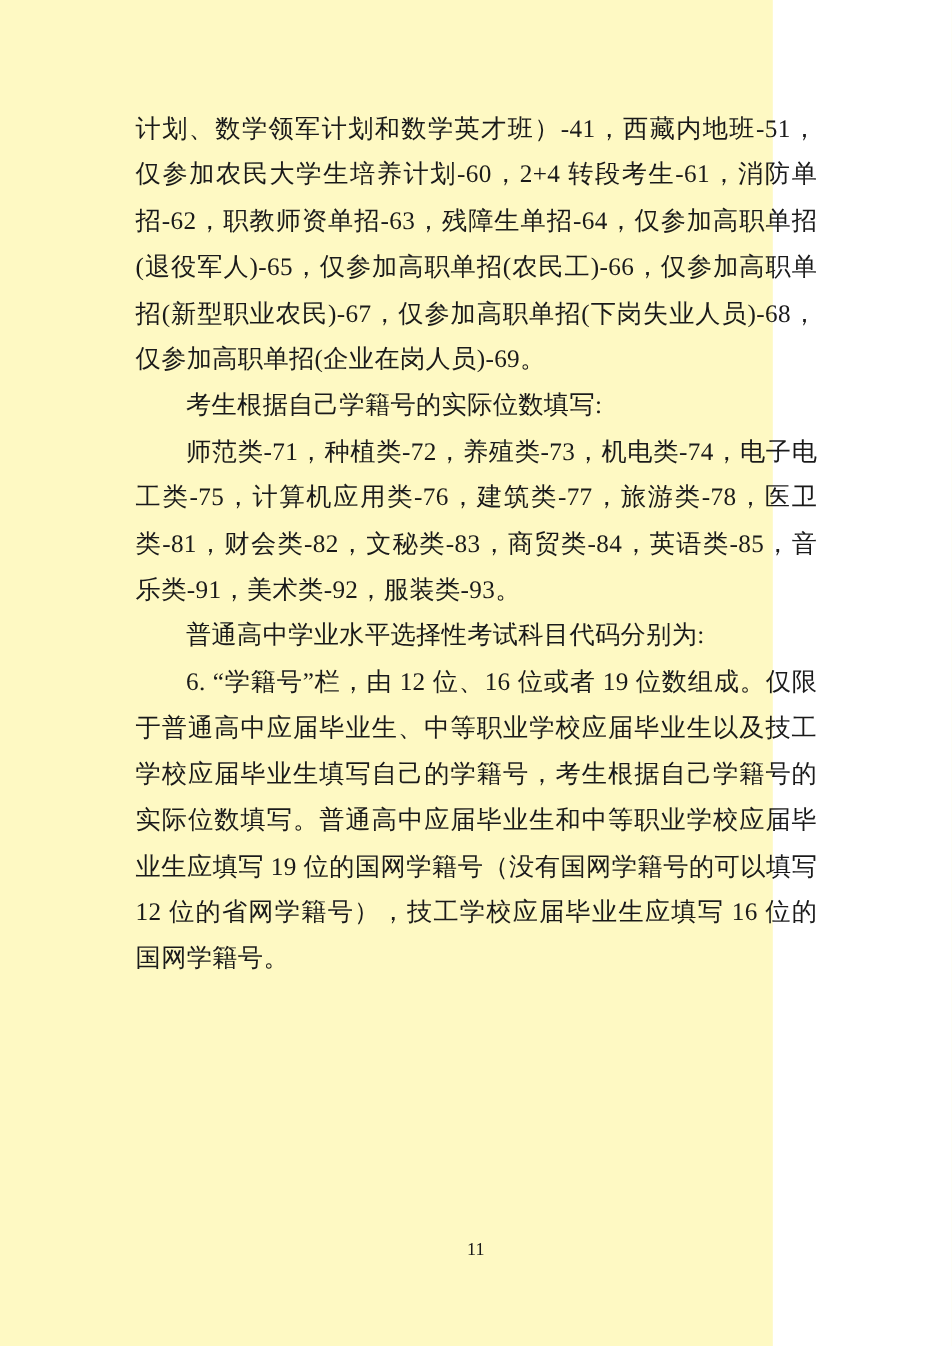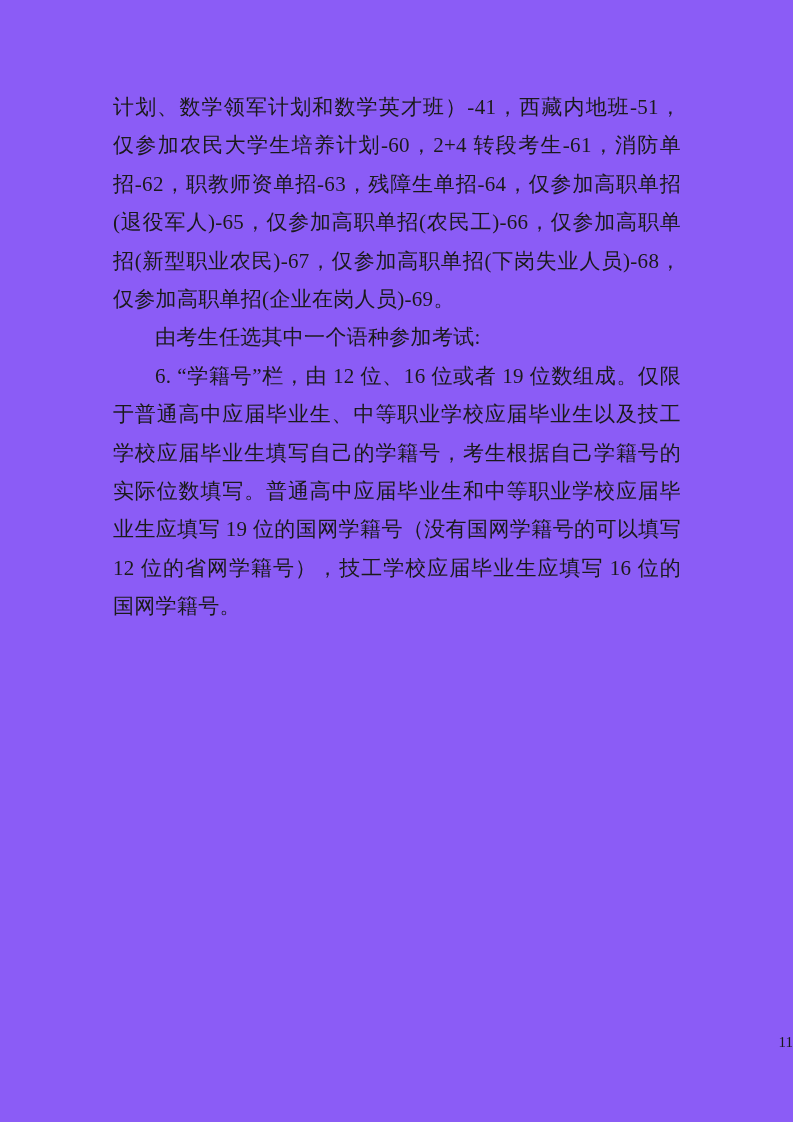--- a/index.html
+++ b/index.html
@@ -12,23 +12,23 @@
     height: 1122px;
     position: relative;
     font-family: "Liberation Serif", "DejaVu Serif", serif;
     color: #1a1a1a;
     overflow: hidden;
   }
   .page {
     position: absolute;
     top: 0;
     left: 0;
-    width: 793px;
+    width: 644px;
     height: 1122px;
-    background: #8b5cf6;
+    background: #fef9c3;
   }
   .text-block {
     position: absolute;
     top: 88px;
     left: 113px;
     width: 568px;
   }
   .text-block p {
     margin: 0;
     padding: 0;
@@ -40,29 +40,31 @@
     word-break: break-all;
   }
   .text-block p.indent {
     text-indent: 42px;
   }
   .page-number {
     position: absolute;
     top: 1032px;
     left: 0;
     width: 793px;
-    text-align: right;
+    text-align: center;
     font-size: 15px;
     line-height: 20px;
     color: #1a1a1a;
   }
 </style>
 </head>
 <body>
 
 <div class="page">
   <div class="text-block">
     <p>计划、数学领军计划和数学英才班）-41，西藏内地班-51，仅参加农民大学生培养计划-60，2+4 转段考生-61，消防单招-62，职教师资单招-63，残障生单招-64，仅参加高职单招(退役军人)-65，仅参加高职单招(农民工)-66，仅参加高职单招(新型职业农民)-67，仅参加高职单招(下岗失业人员)-68，仅参加高职单招(企业在岗人员)-69。</p>
-    <p class="indent">由考生任选其中一个语种参加考试:</p>
+    <p class="indent">考生根据自己学籍号的实际位数填写:</p>
+    <p class="indent">师范类-71，种植类-72，养殖类-73，机电类-74，电子电工类-75，计算机应用类-76，建筑类-77，旅游类-78，医卫类-81，财会类-82，文秘类-83，商贸类-84，英语类-85，音乐类-91，美术类-92，服装类-93。</p>
+    <p class="indent">普通高中学业水平选择性考试科目代码分别为:</p>
     <p class="indent">6. “学籍号”栏，由 12 位、16 位或者 19 位数组成。仅限于普通高中应届毕业生、中等职业学校应届毕业生以及技工学校应届毕业生填写自己的学籍号，考生根据自己学籍号的实际位数填写。普通高中应届毕业生和中等职业学校应届毕业生应填写 19 位的国网学籍号（没有国网学籍号的可以填写 12 位的省网学籍号），技工学校应届毕业生应填写 16 位的国网学籍号。</p>
   </div>
   <div class="page-number">11</div>
 </div>
 
 </body></html>

